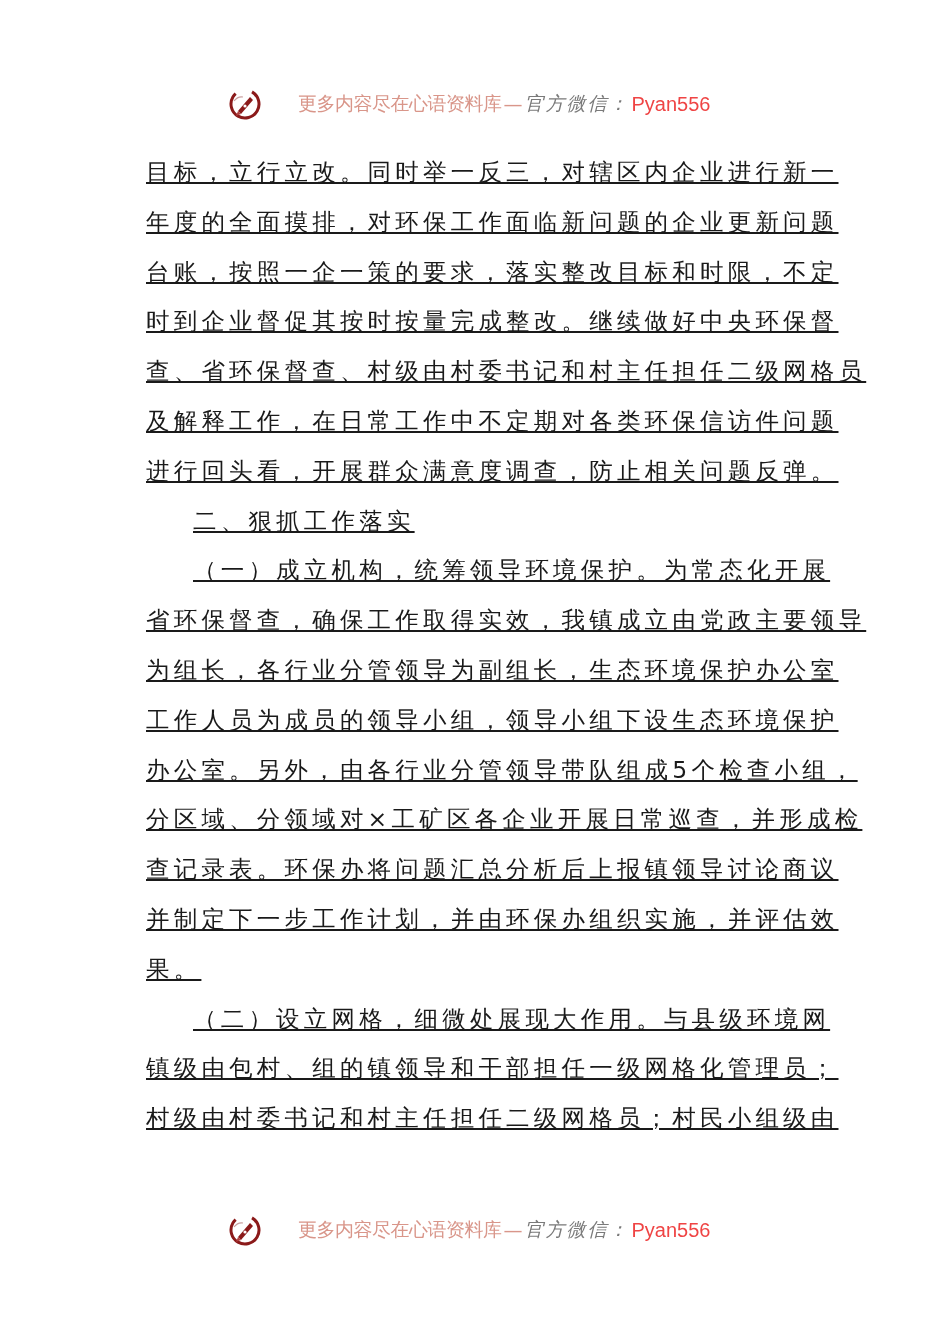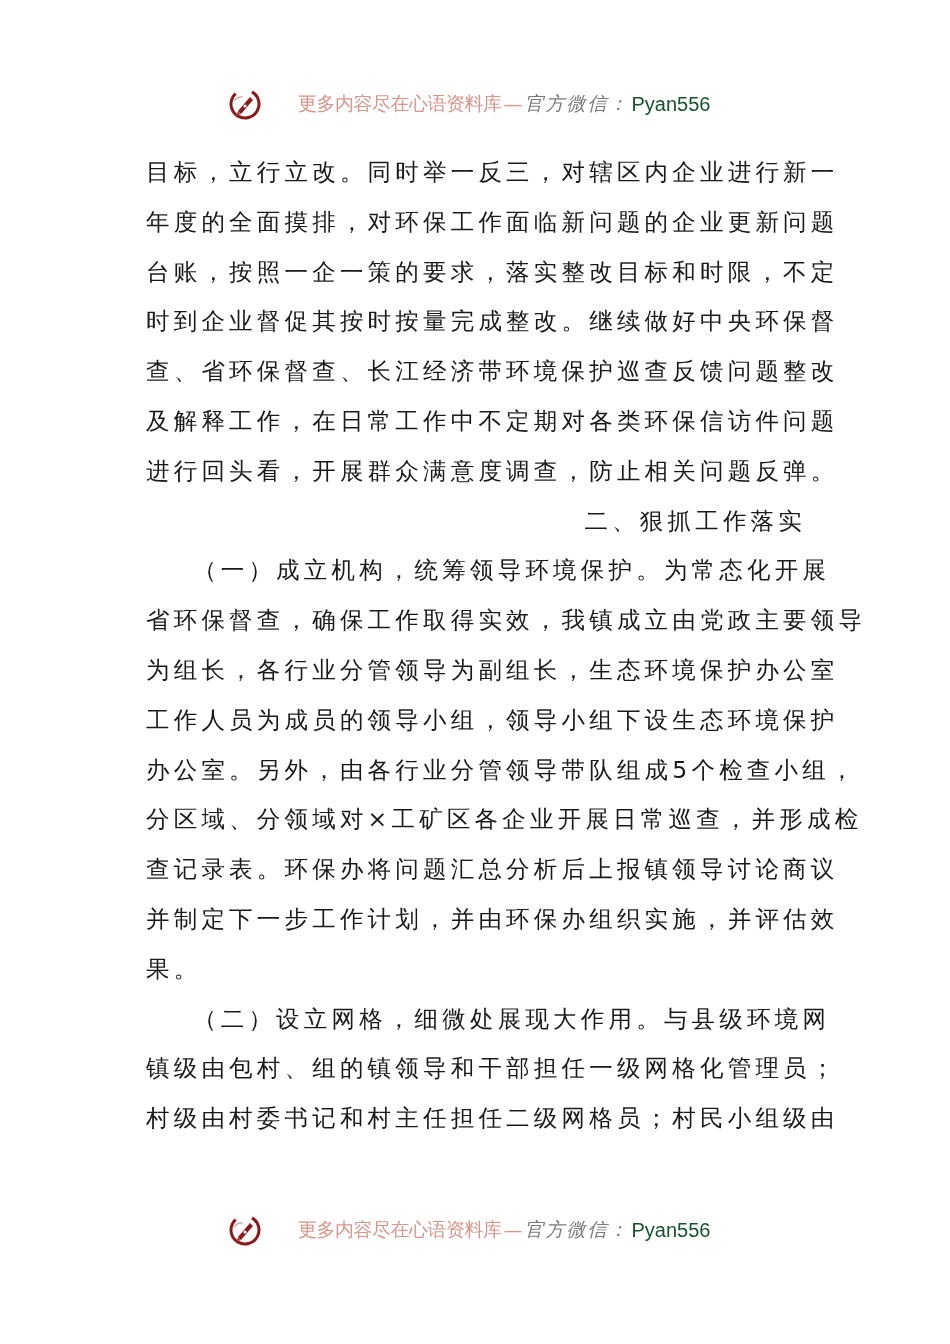--- a/index.html
+++ b/index.html
@@ -42,43 +42,44 @@
       color: #d9968a;
       margin: 0 2px;
     }
     .wm-official {
       color: #7a7a7a;
       font-family: Liberation Mono, monospace;
       font-style: italic;
       letter-spacing: 2px;
     }
     .wm-id {
-      color: #14532d;
+      color: #ef4444;
       font-family: "Liberation Sans", sans-serif;
       font-size: 20px;
       margin-left: 2px;
     }
     .doc {
       position: absolute;
       left: 146px;
       top: 148px;
       width: 660px;
       color: #1a1a1a;
       font-family: "DejaVu Sans", sans-serif;
       font-size: 23.5px;
       line-height: 49.8px;
       letter-spacing: 4.2px;
     }
     .line {
       display: block;
       white-space: nowrap;
       height: 49.8px;
+      text-decoration: underline;
     }
     .indent { padding-left: 47px; }
-    .heading { padding-left: 47px; text-align: right; }
+    .heading { padding-left: 47px; }
   </style>
 </head>
 <body>
 
 <div class="watermark top">
   <svg class="wm-logo" viewBox="0 0 34 34">
     <circle cx="17" cy="17" r="14" fill="none" stroke="#8b1a1a" stroke-width="3" stroke-dasharray="70 18" transform="rotate(-60 17 17)"></circle>
     <path d="M10 24 L22 10 L25 13 L13 27 Z" fill="#8b1a1a"></path>
     <path d="M10 24 L8 29 L13 27 Z" fill="#b04040"></path>
     <circle cx="17" cy="19" r="1.6" fill="#ffffff"></circle>
@@ -88,21 +89,21 @@
   <span class="wm-dash">—</span>
   <span class="wm-official">官方微信：</span>
   <span class="wm-id">Pyan556</span>
 </div>
 
 <div class="doc">
   <span class="line">目标，立行立改。同时举一反三，对辖区内企业进行新一</span>
   <span class="line">年度的全面摸排，对环保工作面临新问题的企业更新问题</span>
   <span class="line">台账，按照一企一策的要求，落实整改目标和时限，不定</span>
   <span class="line">时到企业督促其按时按量完成整改。继续做好中央环保督</span>
-  <span class="line">查、省环保督查、长江经济带环境保护巡查反馈问题整改</span>
+  <span class="line">查、省环保督查、村级由村委书记和村主任担任二级网格员</span>
   <span class="line">及解释工作，在日常工作中不定期对各类环保信访件问题</span>
   <span class="line">进行回头看，开展群众满意度调查，防止相关问题反弹。</span>
   <span class="line heading">二、狠抓工作落实</span>
   <span class="line indent">（一）成立机构，统筹领导环境保护。为常态化开展</span>
   <span class="line">省环保督查，确保工作取得实效，我镇成立由党政主要领导</span>
   <span class="line">为组长，各行业分管领导为副组长，生态环境保护办公室</span>
   <span class="line">工作人员为成员的领导小组，领导小组下设生态环境保护</span>
   <span class="line">办公室。另外，由各行业分管领导带队组成5个检查小组，</span>
   <span class="line">分区域、分领域对×工矿区各企业开展日常巡查，并形成检</span>
   <span class="line">查记录表。环保办将问题汇总分析后上报镇领导讨论商议</span>

